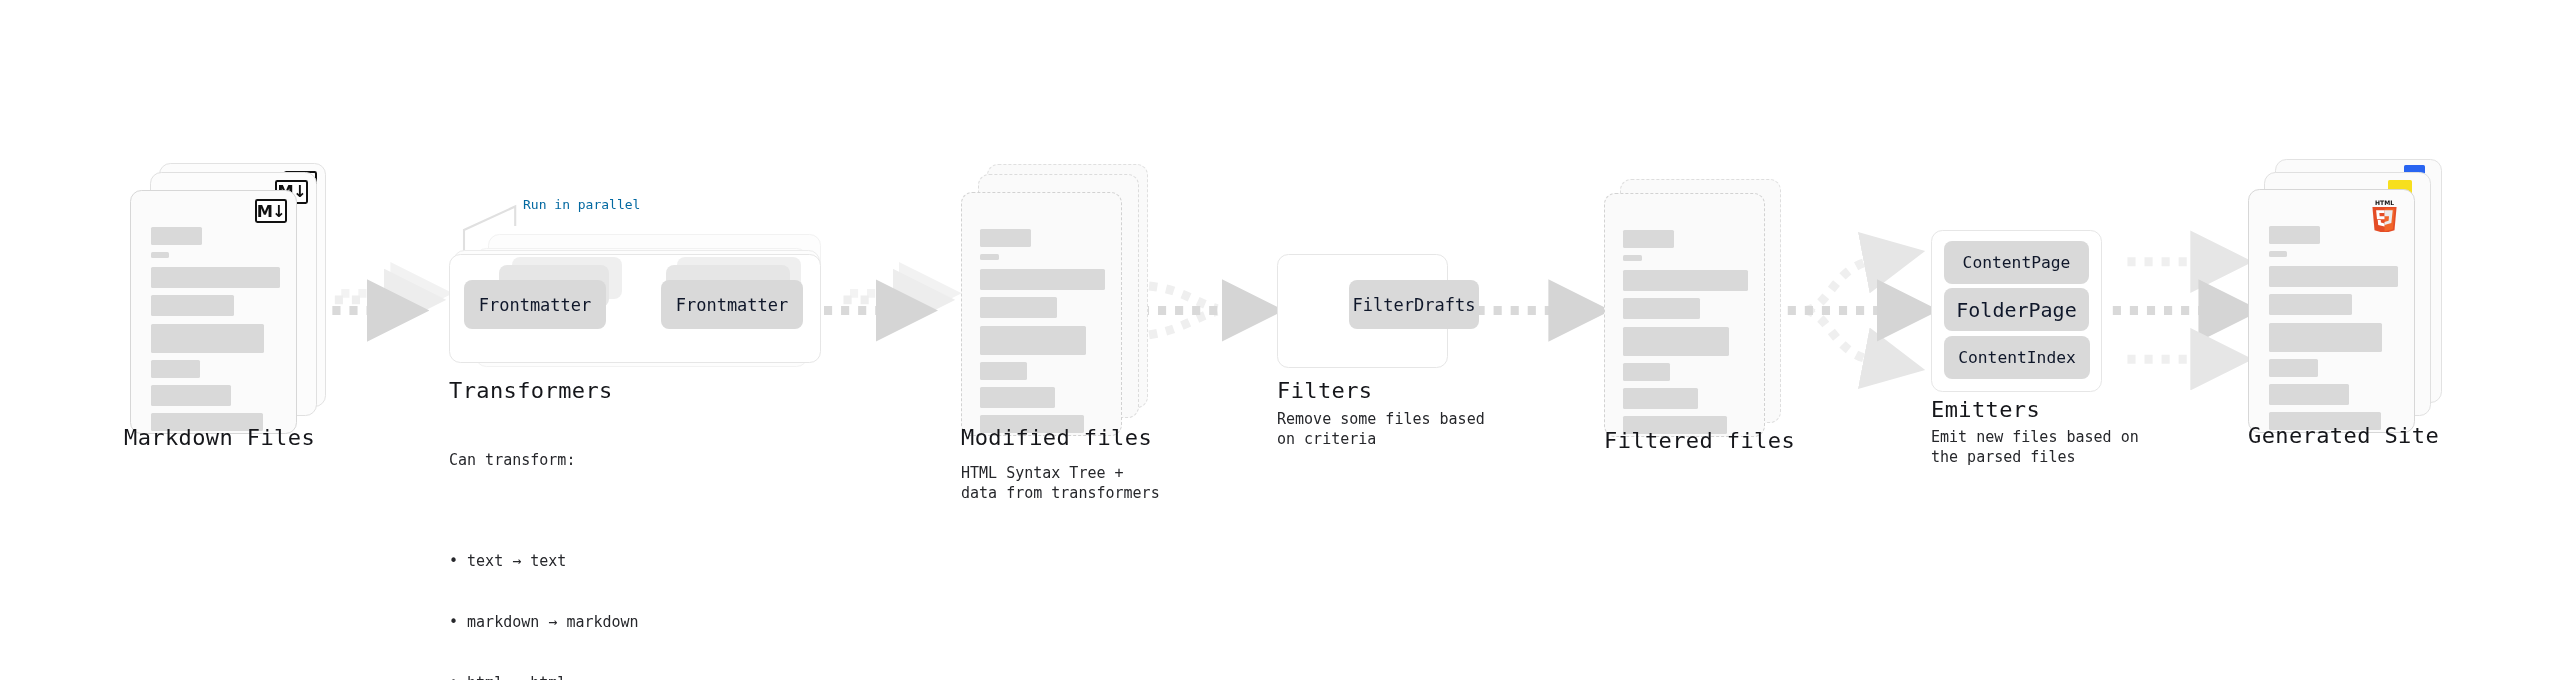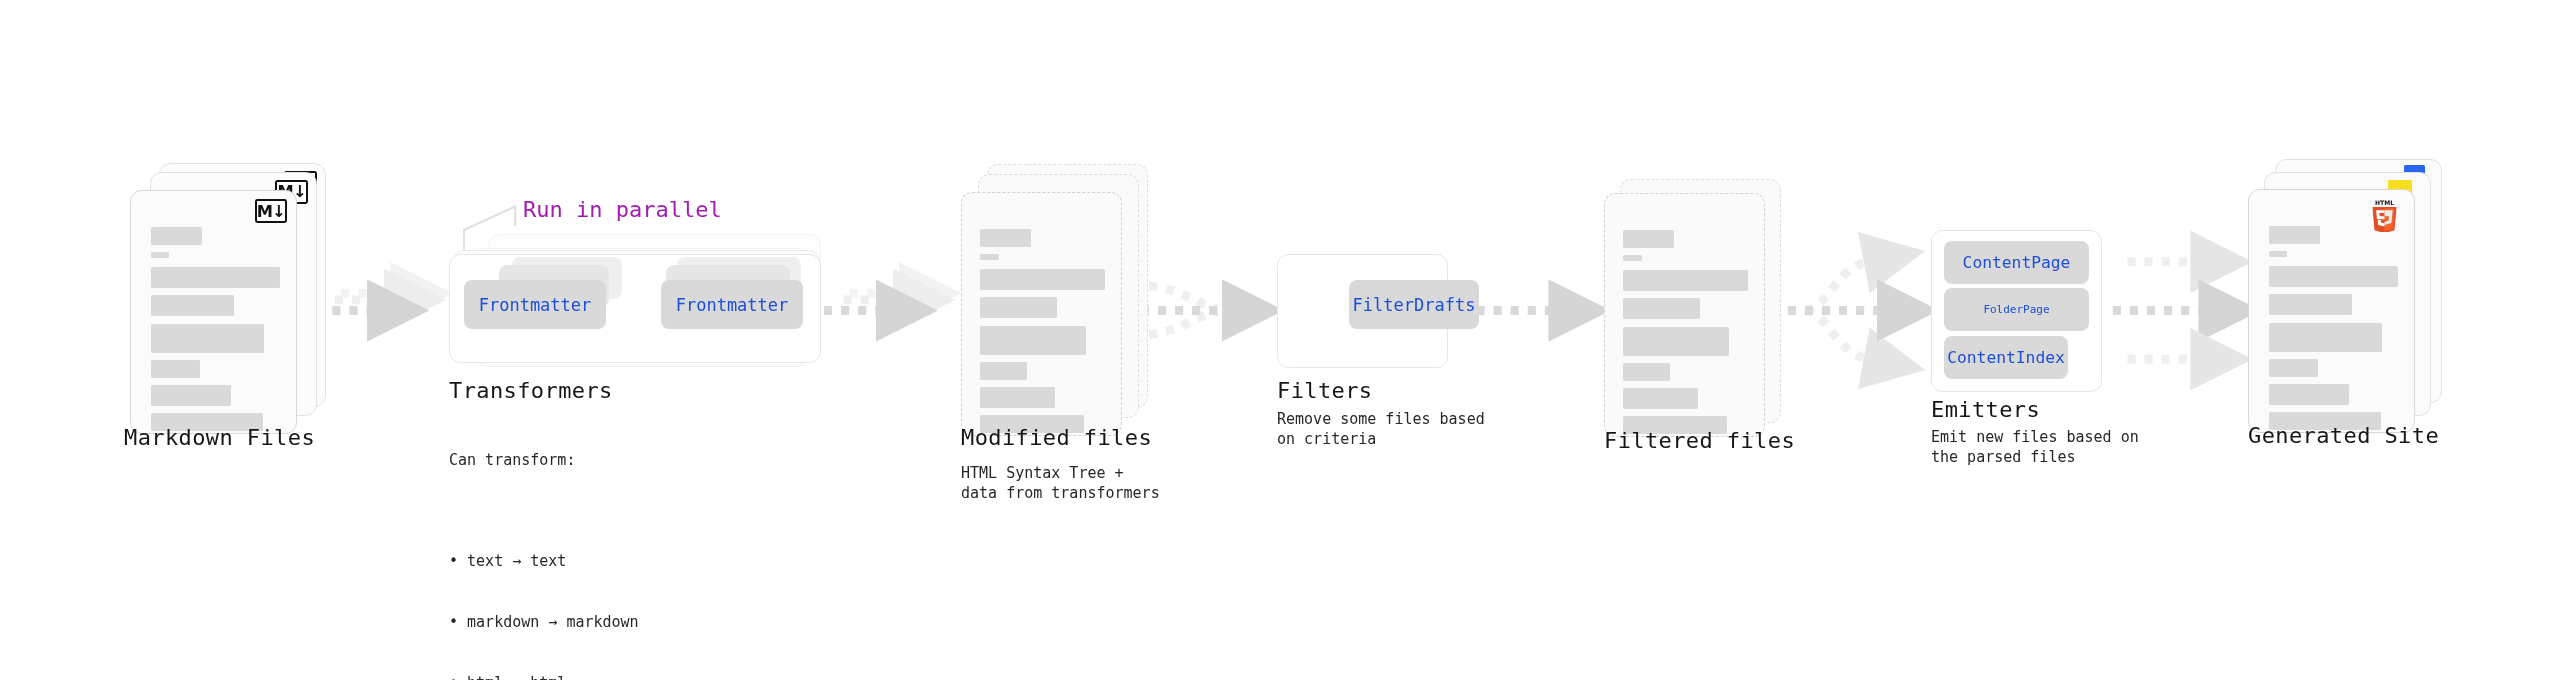--- a/index.html
+++ b/index.html
@@ -39,33 +39,33 @@
   .pbox{
     position:absolute;box-sizing:border-box;
     background:#ffffff;border:1.3px solid #e0e0e0;border-radius:11.4px;
   }
   .pbox.g1{border-color:#ececec;background:#fdfdfd;}
   .pbox.g2{border-color:#f2f2f2;background:#fdfdfd;}
   .pill{
     position:absolute;box-sizing:border-box;
     background:#d9d9d9;border-radius:8.1px;
     display:flex;align-items:center;justify-content:center;
-    color:#1d4ed8;font-size:17px;letter-spacing:0px;white-space:nowrap;
+    color:#0f172a;font-size:17px;letter-spacing:0px;white-space:nowrap;
   }
   .pill.f1{background:#e6e6e6;color:transparent;}
   .pill.f2{background:#efefef;color:transparent;}
 
   
   .title{
     position:absolute;color:#15161a;font-size:22px;letter-spacing:0.4px;white-space:nowrap;
   }
   .sub{
     position:absolute;color:#26272b;font-size:15px;line-height:20.3px;white-space:pre;
   }
-  .runlabel{position:absolute;color:#a21caf;font-size:22px;white-space:nowrap;}
+  .runlabel{position:absolute;color:#0369a1;font-size:13px;white-space:nowrap;}
 
   .bullets{margin:0;padding:0;list-style:none;}
   .bullets li{white-space:pre;}
 
   svg.ov{position:absolute;left:0;top:0;width:2576px;height:681px;overflow:visible;pointer-events:none;}
 </style>
 </head>
 <body>
 
 <div id="stage">
@@ -230,24 +230,24 @@
       </div>
     </div>
   </div>
   <div class="title" style="left:1604px;top:428px;">Filtered files</div>
 
   <div class="abs">
     <div class="pbox" style="left:1931px;top:230px;width:171px;height:162px;border-color:#e6e6e6;"></div>
     <div class="pill" style="left:1944px;top:241px;width:145px;height:43px;font-size:16.3px;">
       <span>ContentPage</span>
     </div>
-    <div class="pill" style="left:1944px;top:288px;width:145px;height:43px;font-size:11px;">
+    <div class="pill" style="left:1944px;top:288px;width:145px;height:43px;font-size:20px;">
       <span>FolderPage</span>
     </div>
-    <div class="pill" style="left:1944px;top:336px;width:124px;height:43px;font-size:16.3px;">
+    <div class="pill" style="left:1944px;top:336px;width:146px;height:43px;font-size:16.3px;">
       <span>ContentIndex</span>
     </div>
   </div>
   <div class="title" style="left:1931px;top:397px;">Emitters</div>
   <div class="sub" style="left:1931px;top:427px;">Emit new files based on
 the parsed files</div>
 
   <div class="cardstack">
     <div class="card abs" style="left:2275px;top:159px;width:167px;height:244px;border-color:#e2e2e2;">
       <div class="minibadge" style="right:16.3px;top:4.9px;width:21px;height:9px;background:#2965f1;"></div>

